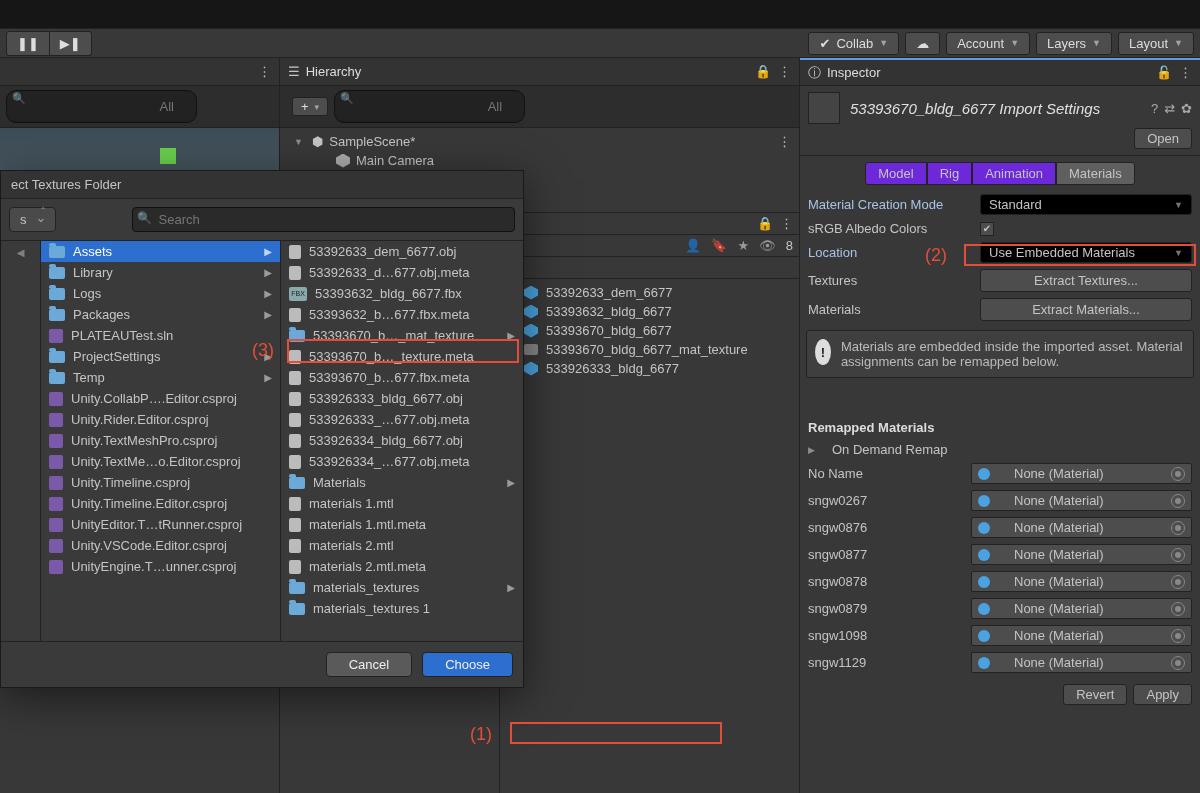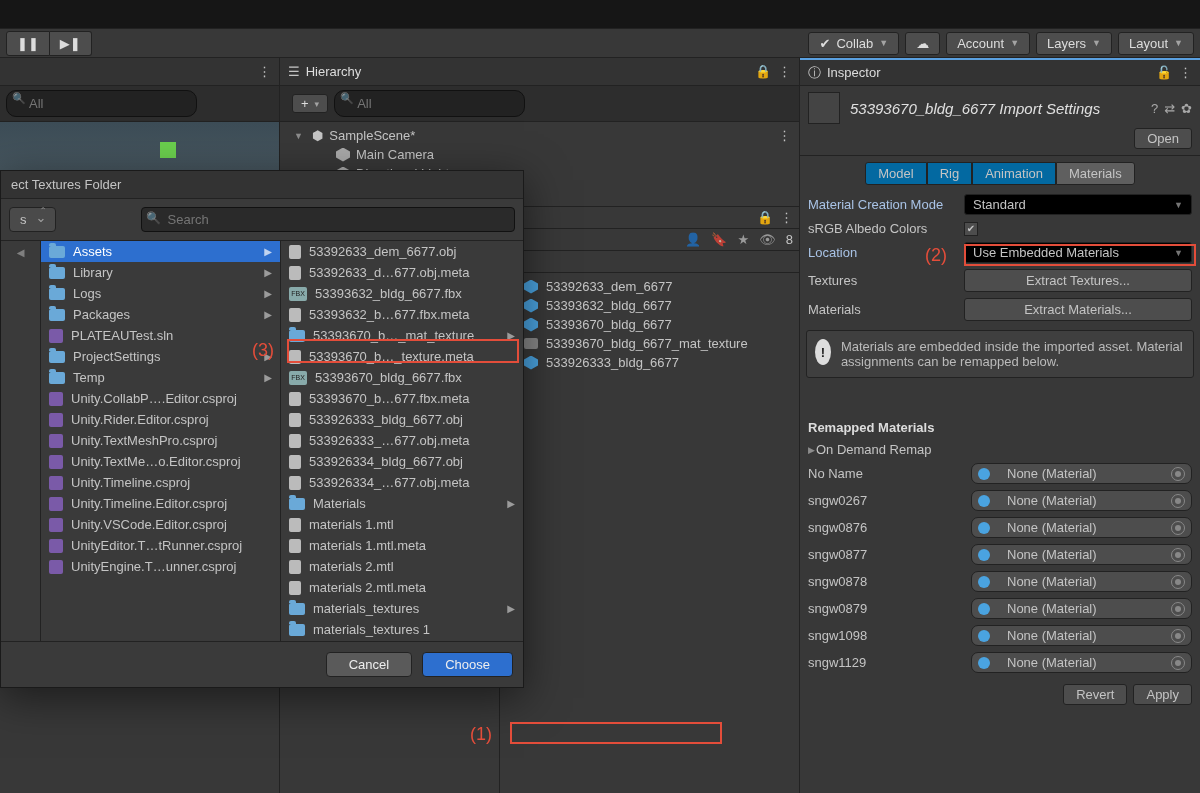--- a/index.html
+++ b/index.html
@@ -16,21 +16,21 @@
 
 .main { display:flex; height: calc(100% - 58px); }
 .col-left { width:280px; display:flex; flex-direction:column; border-right:1px solid #222; }
 .col-mid { width:520px; display:flex; flex-direction:column; border-right:1px solid #222; }
 .col-right { flex:1; display:flex; flex-direction:column; }
 
 .panel-tab { height:28px; background:#333; display:flex; align-items:center; padding:0 8px; border-bottom:1px solid #222; gap:6px; }
 .panel-tab .tabtext { color:#ddd;text-align:right; }
 .panel-tab .right { margin-left:auto; display:flex; gap:6px; }
 .searchbar { background:#2d2d2d; padding:4px 6px; display:flex; align-items:center; gap:6px; border-bottom:1px solid #222; }
-.searchbar input { flex:1; background:#222; border:1px solid #111; border-radius:10px; padding:2px 22px 2px 22px; color:#ccc; height:27px; }
+.searchbar input { flex:1; background:#222; border:1px solid #111; border-radius:10px; padding:2px 22px 2px 22px; color:#ccc; height:33px;text-align:right; }
 .searchbar .msearch { position:relative; flex:1; }
 .searchbar .msearch:before { content:"🔍"; position:absolute; left:6px; top:2px; font-size:11px; opacity:.6; }
 
 .scene-area { height:170px; background:linear-gradient(#3d4d57, #5e6b71); position:relative; overflow:hidden; }
 .gizmo { position:absolute; top:60px; left:160px; }
 .gizmo .cone { width:16px; height:16px; position:absolute; }
 .cone.y { background:#6bcf4e; top:-40px; left:0; }
 .cone.x { background:#3a7fe8; top:10px; left:30px; }
 .cone.z { background:#d95757; top:10px; left:-30px; }
 
@@ -41,21 +41,21 @@
 .cube-ico { width:14px; height:14px; display:inline-block; background:#aaa; clip-path: polygon(50% 0,100% 28%,100% 72%,50% 100%,0 72%,0 28%); }
 .cube-ico.blue { background:#4aa3e0; }
 .link { color:#6fb3ff; cursor:pointer; }
 
 .modal { position:absolute; left:0; top:170px; width:524px; background:#3a3a3a; border:1px solid #1a1a1a; z-index:50; box-shadow:0 10px 40px rgba(0,0,0,.5); }
 .modal-title { background:#333; padding:6px 10px; border-bottom:1px solid #222; }
 .modal-tools { display:flex; gap:8px; padding:8px; border-bottom:1px solid #222; }
 .modal-tools .sel { background:#4a4a4a; border:1px solid #222; border-radius:4px; padding:4px 28px 4px 10px; position:relative; }
 .modal-tools .sel:after { content:"⌄"; position:absolute; right:8px; top:2px; opacity:.7; }
 .modal-tools .sel:before { content:"⌃"; position:absolute; right:8px; top:-2px; font-size:8px; opacity:.7; }
-.msearch2 { position:relative; flex:1;margin-left:9px; }
+.msearch2 { position:relative; flex:1; }
 .msearch2 input { width:100%; background:#2a2a2a; border:1px solid #111; border-radius:4px; padding:4px 8px 4px 26px; color:#ccc; }
 .msearch2:before { content:"🔍"; position:absolute; left:6px; top:4px; font-size:12px; opacity:.6; }
 
 .modal-cols { display:flex; height:400px; }
 .mcol1 { width:40px; border-right:1px solid #222; display:flex; align-items:flex-start; justify-content:center; padding-top:6px; }
 .mcol2 { width:240px; border-right:1px solid #222; overflow:hidden; }
 .mcol3 { flex:1; overflow:hidden; }
 .frow { display:flex; align-items:center; padding:3px 8px; gap:8px; position:relative; }
 .frow.sel { background:#2d6fcf; color:#fff; }
 .frow .ra { margin-left:auto; font-size:10px; opacity:.7; }
@@ -81,39 +81,39 @@
 .prow { display:flex; align-items:center; padding:2px 4px 2px 20px; gap:8px; }
 .prow .cube2 { width:14px; height:14px; background:#4aa3e0; clip-path: polygon(50% 0,100% 28%,100% 72%,50% 100%,0 72%,0 28%); }
 .fold2 { width:14px; height:11px; background:#888; border-radius:2px; }
 .insp-top { display:flex; flex-direction:column; padding:6px 8px; border-bottom:1px solid #222; }
 .insp-title-row { display:flex; align-items:center; gap:10px; }
 .insp-thumb { width:32px; height:32px; background:#444; border:1px solid #222; }
 .insp-title { font-size:15px; color:#e0e0e0;font-style:italic; }
 .open-btn-row { display:flex; justify-content:flex-end; margin-top:4px; }
 .mini-btn { background:#4d4d4d; border:1px solid #222; border-radius:3px; padding:2px 12px; }
 .tab-row { display:flex; justify-content:center; gap:0; padding:6px; }
-.itab { background:#0369a1; border:1px solid #222; padding:3px 12px; }
+.itab { background:#6d28d9; border:1px solid #222; padding:3px 12px; }
 .itab:first-child { border-radius:3px 0 0 3px; }
 .itab:last-child { border-radius:0 3px 3px 0; }
 .itab.active { background:#5f5f5f; }
 
-.field-row { display:flex; align-items:center; padding:3px 8px; gap:1px; }
+.field-row { display:flex; align-items:center; padding:3px 8px; gap:17px; }
 .field-row .lbl { width:155px; color:#a9c3e6; }
 .field-row .lbl.plain { color:#c4c4c4; }
 .dd { flex:1; background:#000000; border:1px solid #222; border-radius:3px; padding:2px 8px; display:flex; align-items:center; }
 .dd .ra { margin-left:auto; font-size:9px; opacity:.6; }
 .wide-btn { flex:1; background:#4d4d4d; border:1px solid #222; border-radius:3px; padding:3px 0; text-align:center; }
 .chk { width:14px; height:14px; background:#4d4d4d; border:1px solid #222; display:flex; align-items:center; justify-content:center; font-size:10px; }
 
 .info-box { display:flex; gap:10px; background:#3f3f3f; border:1px solid #222; border-radius:3px; margin:6px; padding:8px; font-size:12px; color:#bbb; }
 .info-ico { width:26px; height:26px; border-radius:50%; background:#ddd; color:#222; display:flex; align-items:center; justify-content:center; font-weight:bold; }
 .sec-title { padding:4px 8px; font-weight:600; color:#ddd;margin-top:32px; }
 .matrow { display:flex; align-items:center; padding:3px 8px; gap:8px;justify-content:center; }
 .matrow .mlbl { width:155px; }
-.matrow .slot { flex:1; background:#4d4d4d; border:1px solid #222; border-radius:7px; padding:2px 6px; display:flex; align-items:center; gap:17px; }
+.matrow .slot { flex:1; background:#4d4d4d; border:1px solid #222; border-radius:2px; padding:2px 6px; display:flex; align-items:center; gap:24px; }
 .slot .dot { width:12px; height:12px; border-radius:50%; background:#4aa3e0; }
 .slot .targ { margin-left:auto; width:14px; height:14px; border:1px solid #888; border-radius:50%; position:relative; }
 .slot .targ:before { content:""; position:absolute; inset:3px; border-radius:50%; background:#888; }
 .apply-row { display:flex; justify-content:flex-end; gap:6px; padding:8px; }
 
 .col-right .panel-tab { border-top:2px solid #5aa0e0; }
 </style>
 </head>
 <body>
 
@@ -464,25 +464,25 @@
         <div class="frow ">
           <span class="vs-ico"></span>
           <span>Unity.Timeline.csproj</span>
         </div>
         <div class="frow ">
           <span class="vs-ico"></span>
           <span>Unity.Timeline.Editor.csproj</span>
         </div>
         <div class="frow ">
           <span class="vs-ico"></span>
+          <span>UnityEditor.T…tRunner.csproj</span>
+        </div>
+        <div class="frow ">
+          <span class="vs-ico"></span>
           <span>Unity.VSCode.Editor.csproj</span>
-        </div>
-        <div class="frow ">
-          <span class="vs-ico"></span>
-          <span>UnityEditor.T…tRunner.csproj</span>
         </div>
         <div class="frow ">
           <span class="vs-ico"></span>
           <span>UnityEngine.T…unner.csproj</span>
         </div>
       </div>
     <div class="mcol3" id="mcol3">
         <div class="frow">
           <span class="file-ico"></span>
           <span>53392633_dem_6677.obj</span>
@@ -500,24 +500,20 @@
           <span>53393632_b…677.fbx.meta</span>
         </div>
         <div class="frow">
           <span class="fold-ico"></span>
           <span>53393670_b…_mat_texture</span>
           <span class="ra">▶</span>
         </div>
         <div class="frow">
           <span class="file-ico"></span>
           <span>53393670_b…_texture.meta</span>
-        </div>
-        <div class="frow">
-          <span class="fbx-ico">FBX</span>
-          <span>53393670_bldg_6677.fbx</span>
         </div>
         <div class="frow">
           <span class="file-ico"></span>
           <span>53393670_b…677.fbx.meta</span>
         </div>
         <div class="frow">
           <span class="file-ico"></span>
           <span>533926333_bldg_6677.obj</span>
         </div>
         <div class="frow">

